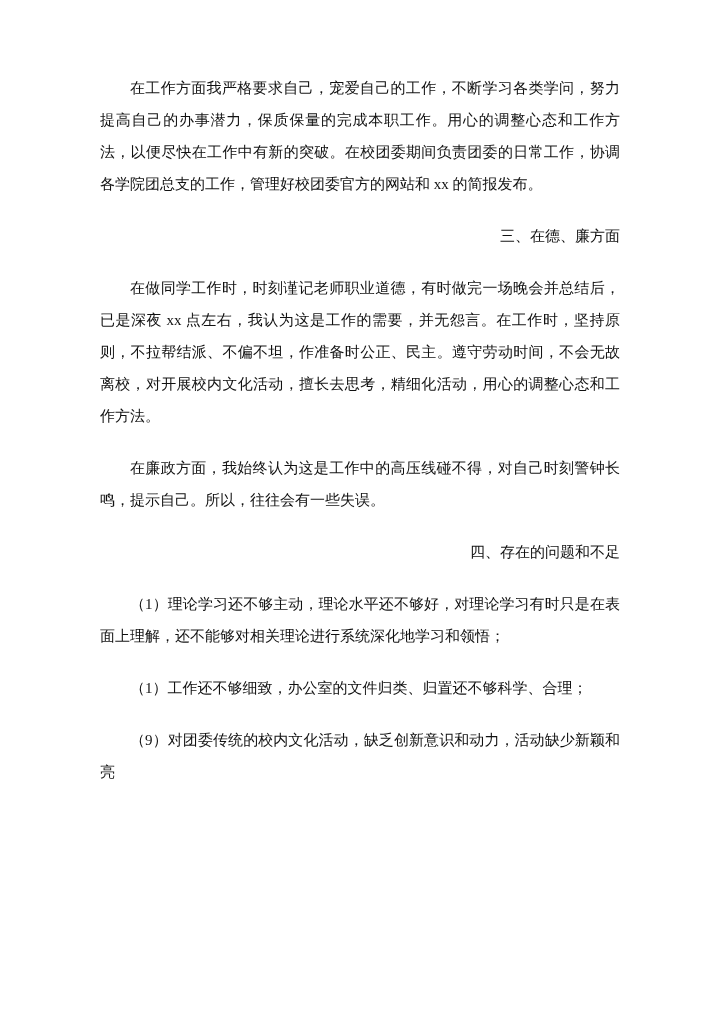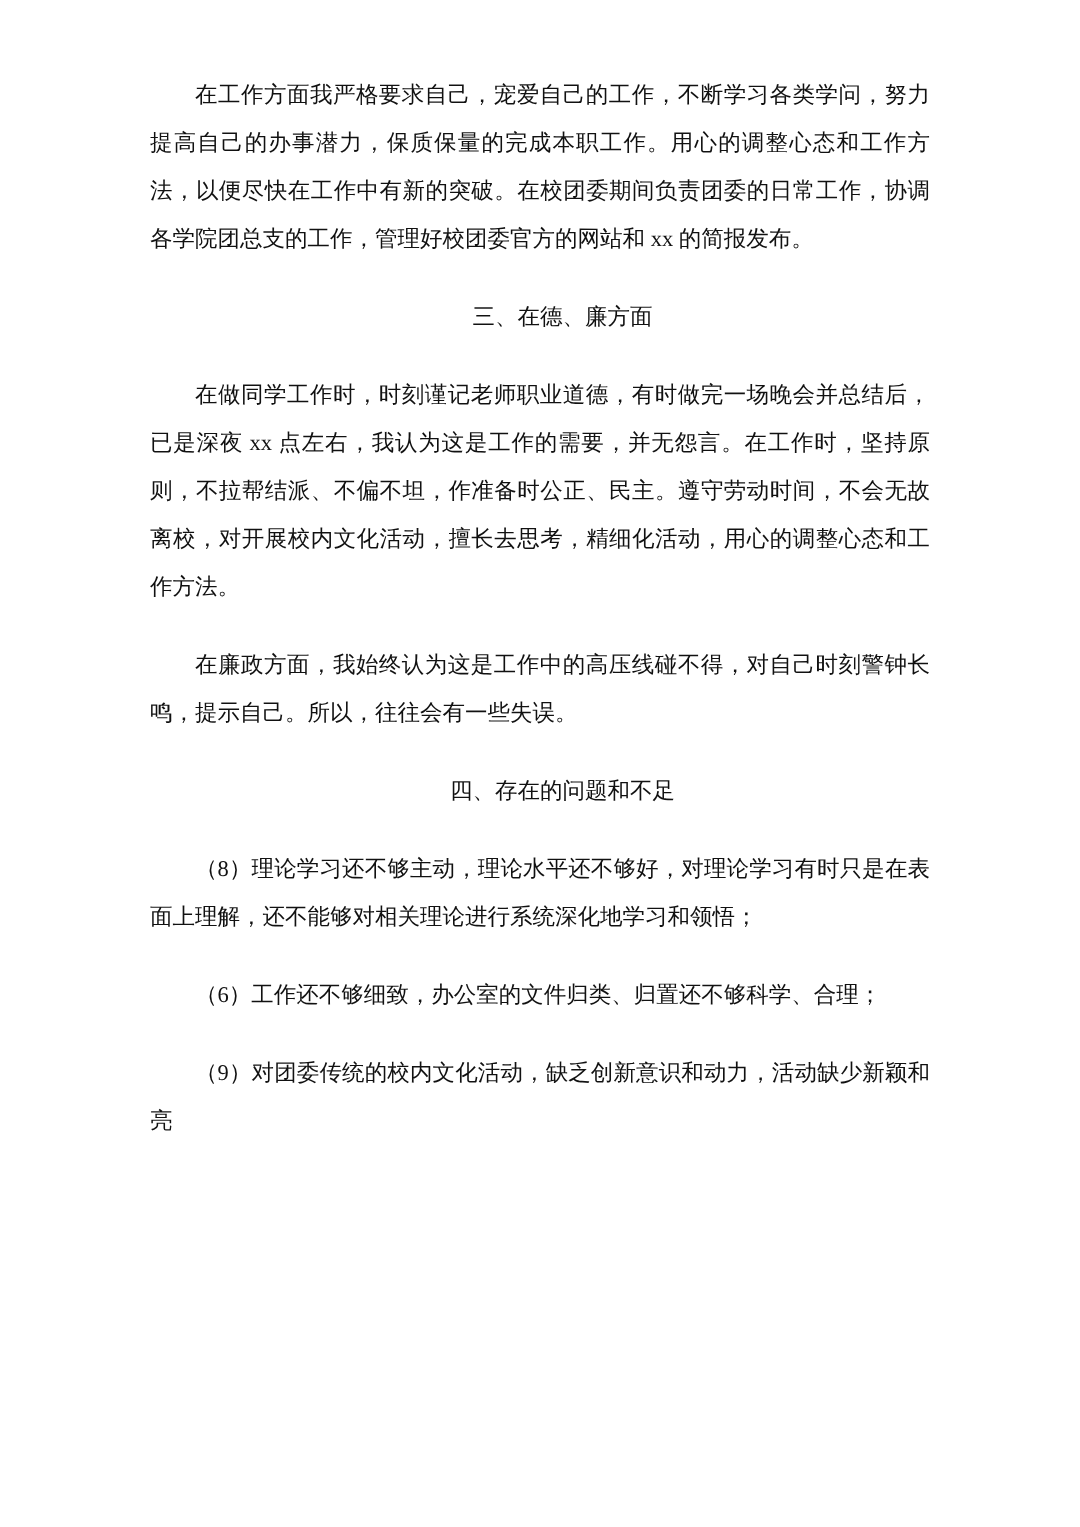--- a/index.html
+++ b/index.html
@@ -9,43 +9,43 @@
   }
   body {
     width: 720px;
     height: 1018px;
     overflow: hidden;
   }
   .page {
     box-sizing: border-box;
     width: 720px;
     height: 1018px;
-    padding: 48px 100px 0 100px;
+    padding: 72px 100px 0 100px;
     background: #ffffff;
   }
   .block {
     margin: 0 0 20px 0;
     font-family: "Liberation Serif", "DejaVu Serif", serif;
     font-size: 15px;
     line-height: 32px;
     color: #111111;
     text-align: justify;
     text-justify: inter-character;
     text-indent: 2em;
   }
   .heading {
-    text-align: center;
+    text-align: right;
     font-family: Liberation Serif, serif;
   }
 </style>
 </head>
 <body>
 
 <div class="page">
   <p class="block">在工作方面我严格要求自己，宠爱自己的工作，不断学习各类学问，努力提高自己的办事潜力，保质保量的完成本职工作。用心的调整心态和工作方法，以便尽快在工作中有新的突破。在校团委期间负责团委的日常工作，协调各学院团总支的工作，管理好校团委官方的网站和 xx 的简报发布。</p>
   <p class="block heading">三、在德、廉方面</p>
   <p class="block">在做同学工作时，时刻谨记老师职业道德，有时做完一场晚会并总结后，已是深夜 xx 点左右，我认为这是工作的需要，并无怨言。在工作时，坚持原则，不拉帮结派、不偏不坦，作准备时公正、民主。遵守劳动时间，不会无故离校，对开展校内文化活动，擅长去思考，精细化活动，用心的调整心态和工作方法。</p>
   <p class="block">在廉政方面，我始终认为这是工作中的高压线碰不得，对自己时刻警钟长鸣，提示自己。所以，往往会有一些失误。</p>
   <p class="block heading">四、存在的问题和不足</p>
-  <p class="block">（8）理论学习还不够主动，理论水平还不够好，对理论学习有时只是在表面上理解，还不能够对相关理论进行系统深化地学习和领悟；</p>
-  <p class="block">（6）工作还不够细致，办公室的文件归类、归置还不够科学、合理；</p>
+  <p class="block">（1）理论学习还不够主动，理论水平还不够好，对理论学习有时只是在表面上理解，还不能够对相关理论进行系统深化地学习和领悟；</p>
+  <p class="block">（1）工作还不够细致，办公室的文件归类、归置还不够科学、合理；</p>
   <p class="block">（9）对团委传统的校内文化活动，缺乏创新意识和动力，活动缺少新颖和亮</p>
 </div>
 
 </body></html>

